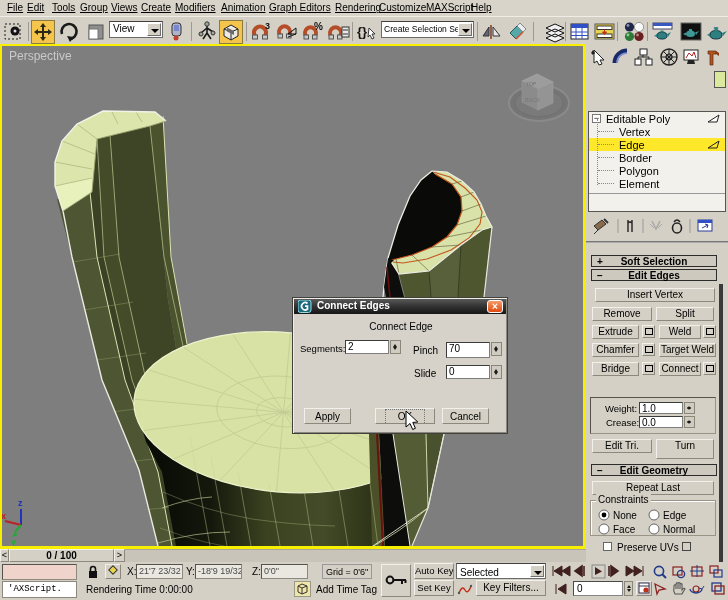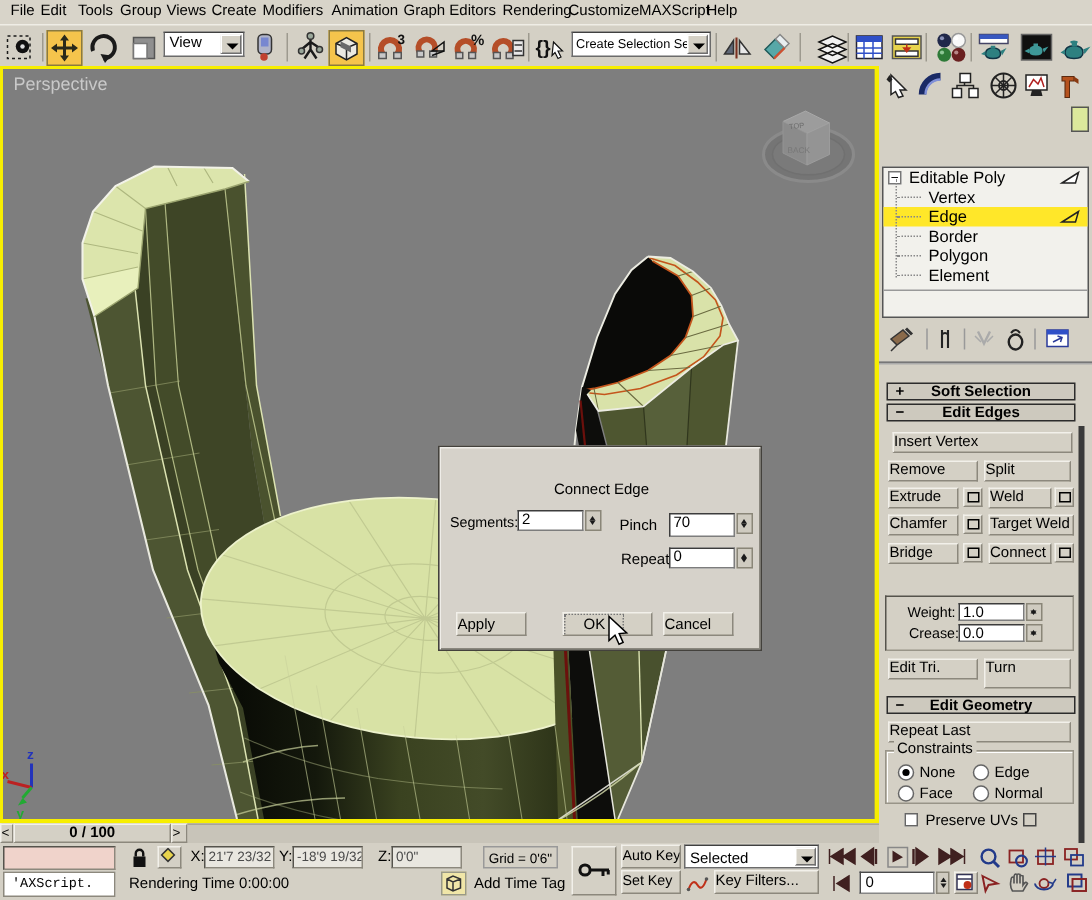--- a/index.html
+++ b/index.html
@@ -3,21 +3,21 @@
 <style>
 html,body{margin:0;padding:0;}
 body{width:728px;height:600px;position:relative;overflow:hidden;
  font-family:"Liberation Sans",sans-serif;background:#D4D0C5;
  -webkit-font-smoothing:none;}
 *{box-sizing:border-box;}
 .abs{position:absolute;}
 
 #menubar{left:0;top:0;width:728px;height:16px;background:#D8D4C9;
  font-size:10px;color:#000;white-space:nowrap;}
-#menubar span{position:absolute;top:2px;}
+#menubar span{position:absolute;top:2px;text-decoration:underline;}
 
 #toolbar{left:0;top:16px;width:728px;height:28px;background:#D4D0C5;
  border-top:1px solid #EFEDE6;}
 .tbtn{position:absolute;top:3px;width:24px;height:24px;}
 .tsel{background:#F5C44C;border:1px solid #8A7A40;}
 .tsep{position:absolute;top:5px;width:1px;height:19px;background:#9D9A8F;}
 .combo{position:absolute;background:#fff;border:1px solid #6b6b6b;
  border-top:1px solid #404040;font-size:10px;color:#000;white-space:nowrap;overflow:hidden;}
 .combo .da{position:absolute;right:1px;top:1px;bottom:1px;width:14px;
  background:#D4D0C5;border:1px solid #fff;border-right-color:#6f6f6f;
@@ -30,21 +30,21 @@
 #vplabel{left:7px;top:3px;color:#C9C9C9;font-size:12px;}
 
 #rpanel{left:586px;top:44px;width:142px;height:518px;background:#D4D0C5;font-size:11px;}
 .sunk{background:#fff;border:1px solid #868686;border-top-color:#4a4a4a;
  border-left-color:#4a4a4a;}
 .rollhdr{position:absolute;left:5px;width:126px;height:12px;background:#CDC9BE;
  border:1px solid #2c2c2c;text-align:center;font-size:10px;font-weight:bold;
  color:#000;line-height:11px;}
 .rollhdr b{position:absolute;left:4px;top:0px;font-weight:bold;width:8px;text-align:center;}
 .btn{position:absolute;background:#D4D0C5;border:1px solid #8c887d;
- border-top-color:#F2F0EA;border-left-color:#F2F0EA;text-align:left;
+ border-top-color:#F2F0EA;border-left-color:#F2F0EA;text-align:center;
  font-size:10px;color:#000;overflow:hidden;white-space:nowrap;}
 .sq{position:absolute;width:13px;height:13px;background:#D4D0C5;
  border:1px solid #8c887d;border-top-color:#F2F0EA;border-left-color:#F2F0EA;}
 .sq:after{content:"";position:absolute;left:2px;top:2px;width:6px;height:5px;
  border:1px solid #000;}
 .spinfld{position:absolute;background:#fff;border:1px solid #7d7d7d;
  border-top-color:#3c3c3c;border-left-color:#3c3c3c;font-size:10px;padding:0 2px;color:#000;}
 .spin{position:absolute;width:11px;background:#CFCBC0;border:1px solid #8a8678;}
 .spin:before,.spin:after{content:"";position:absolute;left:1.5px;border:2.5px solid transparent;}
 .spin:before{top:1px;border-bottom:3px solid #1a1a1a;}
@@ -427,28 +427,36 @@
       <circle cx="6" cy="6" r="5" fill="#fff" stroke="#666"></circle>
     </svg>
 <div class="lbl" style="left:77px;top:480px">Normal</div>
 <div class="abs" style="left:17px;top:498px;width:9px;height:9px;background:#fff;border:1px solid #666"></div>
 <div class="lbl" style="left:31px;top:498px">Preserve UVs</div>
 <div class="abs" style="left:96px;top:498px;width:9px;height:9px;border:1px solid #444;background:#D4D0C5"></div>
 
 <div class="abs" style="left:133px;top:240px;width:4px;height:278px;background:#3a3a3a"></div>
 </div>
 <div id="dlg" class="abs">
+<div id="dlgtitle">
+ <svg class="abs" style="left:4px;top:1px" width="14" height="13">
+  <rect x="0" y="0" width="13" height="12.5" rx="2.5" fill="#1a6a7a" stroke="#9adbe8" stroke-width="1"></rect>
+  <path d="M9.5 3.5 A 3.6 3.6 0 1 0 9.5 9 L9.5 6.2 L7 6.2" fill="none" stroke="#fff" stroke-width="1.7"></path>
+ </svg>
+ <span class="t">Connect Edges</span>
+ <div id="dlgX">×</div>
+</div>
 <div class="abs" style="left:0;width:216px;top:23px;text-align:center;font-size:10px;color:#000">Connect Edge</div>
 <div class="lbl" style="left:7px;top:45px;font-size:9.5px">Segments:</div>
 <div class="spinfld" style="left:52px;top:42px;width:44px;height:14px;font-size:10px">2</div>
 <div class="spin" style="left:97px;top:42px;height:14px"></div>
 <div class="lbl" style="left:120px;top:47px;font-size:10px">Pinch</div>
 <div class="spinfld" style="left:153px;top:44px;width:44px;height:16px;font-size:10px">70</div>
 <div class="spin" style="left:198px;top:44px;height:14px"></div>
-<div class="lbl" style="left:121px;top:70px;font-size:10px">Repeat</div>
+<div class="lbl" style="left:121px;top:70px;font-size:10px">Slide</div>
 <div class="spinfld" style="left:153px;top:67px;width:44px;height:14px;font-size:10px">0</div>
 <div class="spin" style="left:198px;top:67px;height:14px"></div>
 <div class="btn" style="left:11px;top:110px;width:47px;height:16px;font-size:10px;line-height:15px">Apply</div>
 <div class="btn" style="left:82px;top:110px;width:60px;height:16px;font-size:10px;line-height:14px"><span style="border:1px dotted #777;display:inline-block;padding:0 12px;">OK</span></div>
 <div class="btn" style="left:149px;top:110px;width:47px;height:16px;font-size:10px;line-height:15px">Cancel</div>
 </div>
 <svg class="abs" style="left:404px;top:410px;z-index:50" width="20" height="24">
  <path d="M2 1 L2 17 L6 13.5 L8.7 19.5 L11.4 18.3 L8.8 12.4 L13.8 12 Z" fill="#fff" stroke="#000" stroke-width="1"></path>
 </svg>
 <div id="timerow" class="abs">

